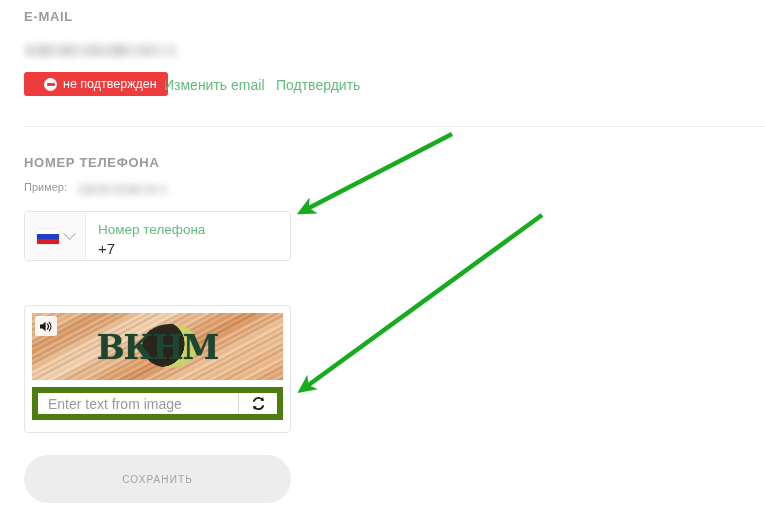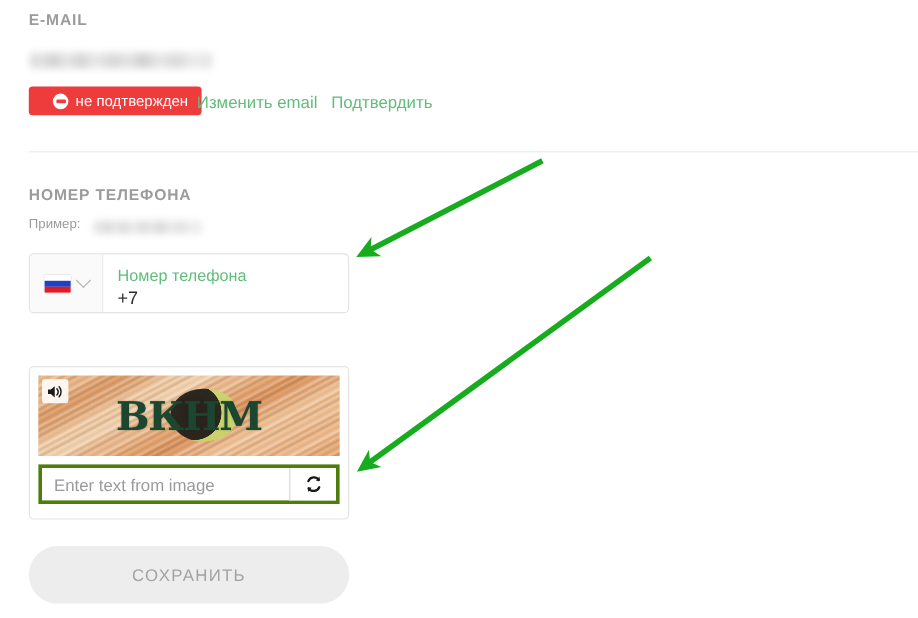--- a/index.html
+++ b/index.html
@@ -283,21 +283,21 @@
     background: radial-gradient(circle at 35% 45%, #1b1b16 0%, #242019 52%, #c9d46a 53%, #c9d46a 100%);
     z-index: 1;
     opacity: 0.95;
   }
   #captcha-input-row {
     position: absolute;
     left: 7px;
     right: 7px;
     top: 81px;
     height: 33px;
-    border: 3px solid #4d7c0f;
+    border: 6px solid #4d7c0f;
     background: #ffffff;
     display: flex;
     align-items: stretch;
     box-sizing: border-box;
   }
   #captcha-input {
     flex: 1;
     border: none;
     outline: none;
     padding: 0 10px;
@@ -324,21 +324,21 @@
     position: absolute;
     left: 24px;
     top: 455px;
     width: 267px;
     height: 48px;
     border: none;
     border-radius: 24px;
     background: #ededed;
     color: #a3a3a3;
     font-family: "Liberation Sans", sans-serif;
-    font-size: 14px;
+    font-size: 10px;
     letter-spacing: 1.1px;
     cursor: default;
   }
 
   
   #annotation-layer {
     position: absolute;
     inset: 0;
     pointer-events: none;
     z-index: 20;

